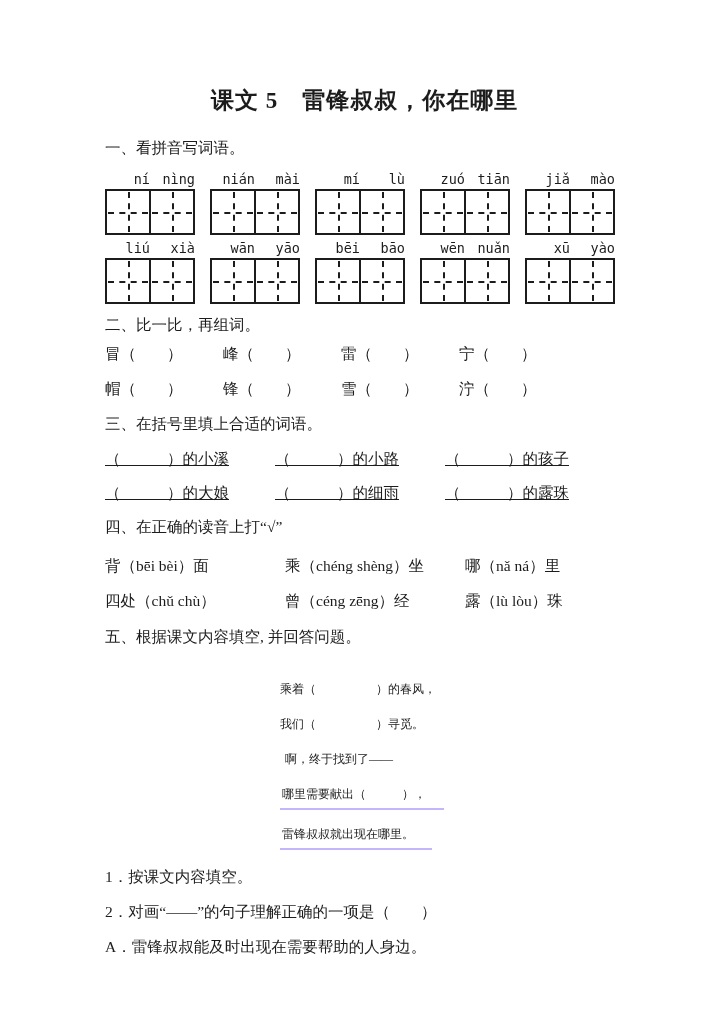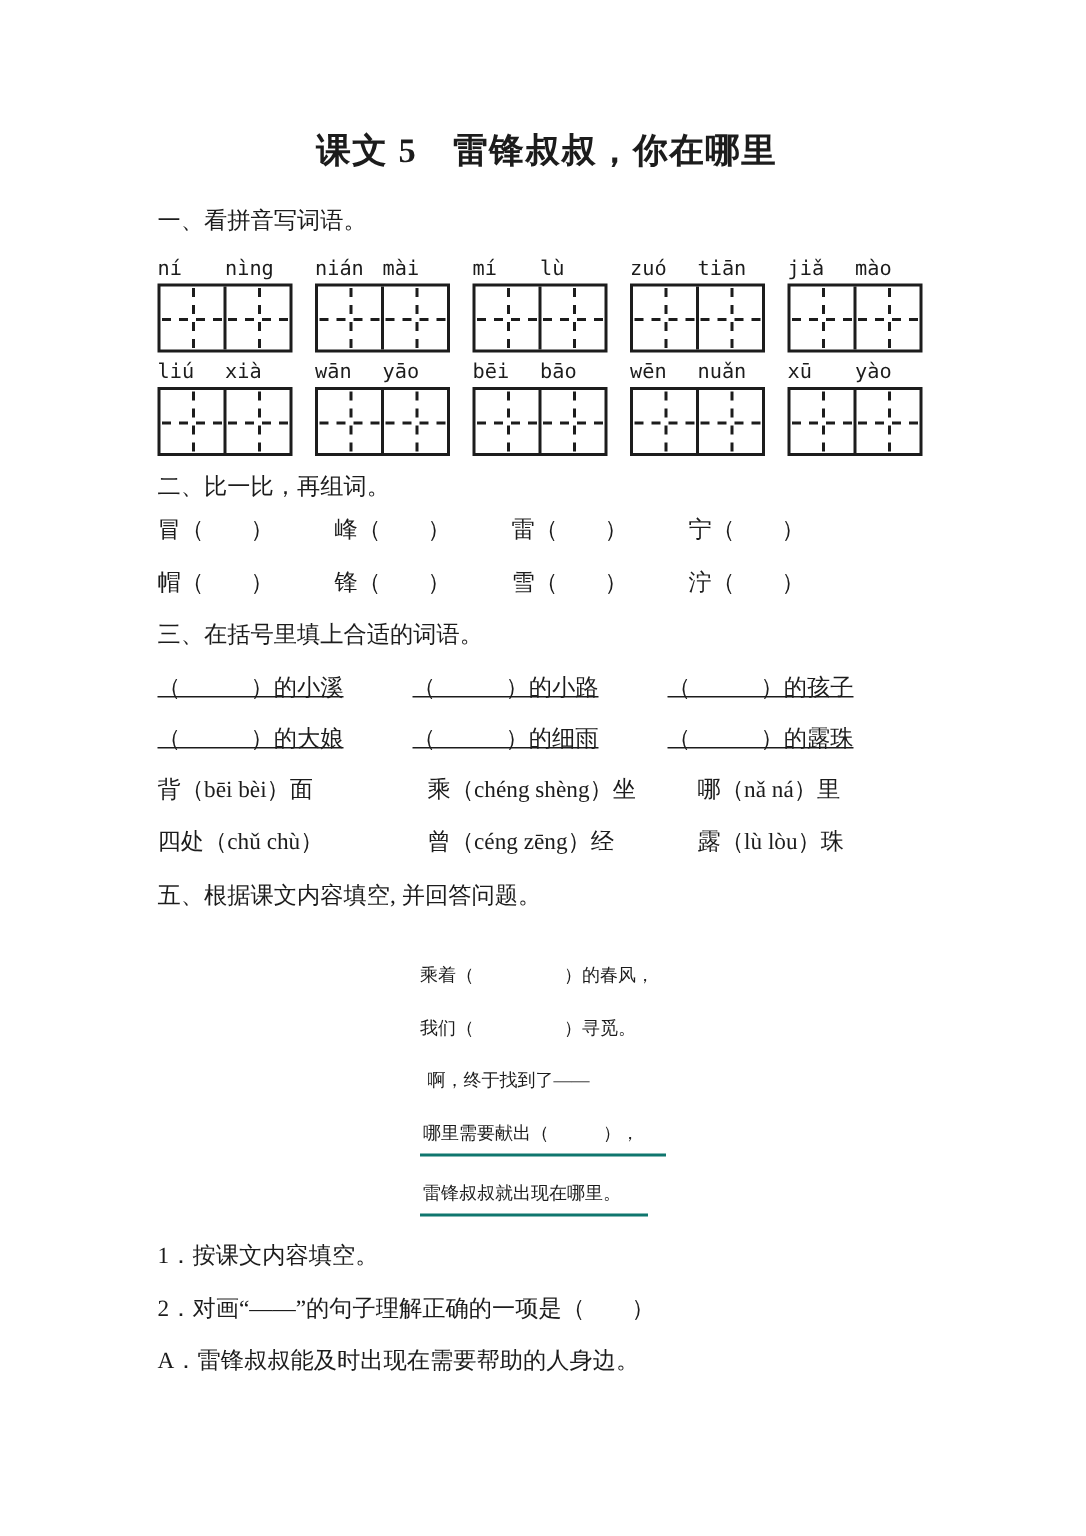--- a/index.html
+++ b/index.html
@@ -22,21 +22,21 @@
   .heading{font-size:15.5px;line-height:21px;margin:0 0 13px 0;}
   .mb8{margin-bottom:8px;}
   .mb14{margin-bottom:14px;}
   .mb15{margin-bottom:32px;}
   .mb18{margin-bottom:18px;}
 
   
   .pinyin-row{display:flex;gap:15px;margin:0;}
   .py-pair{flex:none;width:90px;display:flex;}
   .py-pair span{
-    flex:1;text-align:left;
+    flex:1;text-align:right;
     font-family:"DejaVu Sans Mono","Liberation Mono",monospace;
     font-size:13.5px;line-height:17px;
   }
   .grid-row{display:flex;gap:15px;margin:1px 0 5px 0;}
   .grid-row.last{margin-bottom:10px;}
   .g-group{
     flex:none;box-sizing:border-box;width:90px;height:46px;
     border:2px solid #1c1c1c;display:flex;background:#fff;
   }
   .g-cell{flex:1;position:relative;}
@@ -58,21 +58,21 @@
   .row span:last-child{width:auto;}
   .row.mb13{margin-bottom:13px;}
   .row.mb15{margin-bottom:15px;}
 
   
   .poem{margin-left:175px;}
   .poem-line{font-size:12px;line-height:21px;margin:0 0 14px 0;}
   .poem-line.indent{padding-left:5px;}
   .poem-line .ul{
     display:inline-block;
-    border-bottom:2px solid #0f766e;
+    border-bottom:2px solid #c4b5fd;
     padding:0 18px 3px 2px;
   }
   .questions{margin-top:16px;}
   .q-line{font-size:15.5px;line-height:21px;margin:0 0 14px 0;}
 </style>
 </head>
 <body>
 
 <div class="page">
 
@@ -189,20 +189,21 @@
     <span>（　　　）的小溪</span>
     <span>（　　　）的小路</span>
     <span>（　　　）的孩子</span>
   </div>
   <div class="row s3 mb13">
     <span>（　　　）的大娘</span>
     <span>（　　　）的细雨</span>
     <span>（　　　）的露珠</span>
   </div>
 
+  <div class="heading mb18">四、在正确的读音上打“√”</div>
   <div class="row s4">
     <span>背（bēi bèi）面</span>
     <span>乘（chéng shèng）坐</span>
     <span>哪（nǎ ná）里</span>
   </div>
   <div class="row s4 mb15">
     <span>四处（chǔ chù）</span>
     <span>曾（céng zēng）经</span>
     <span>露（lù lòu）珠</span>
   </div>

